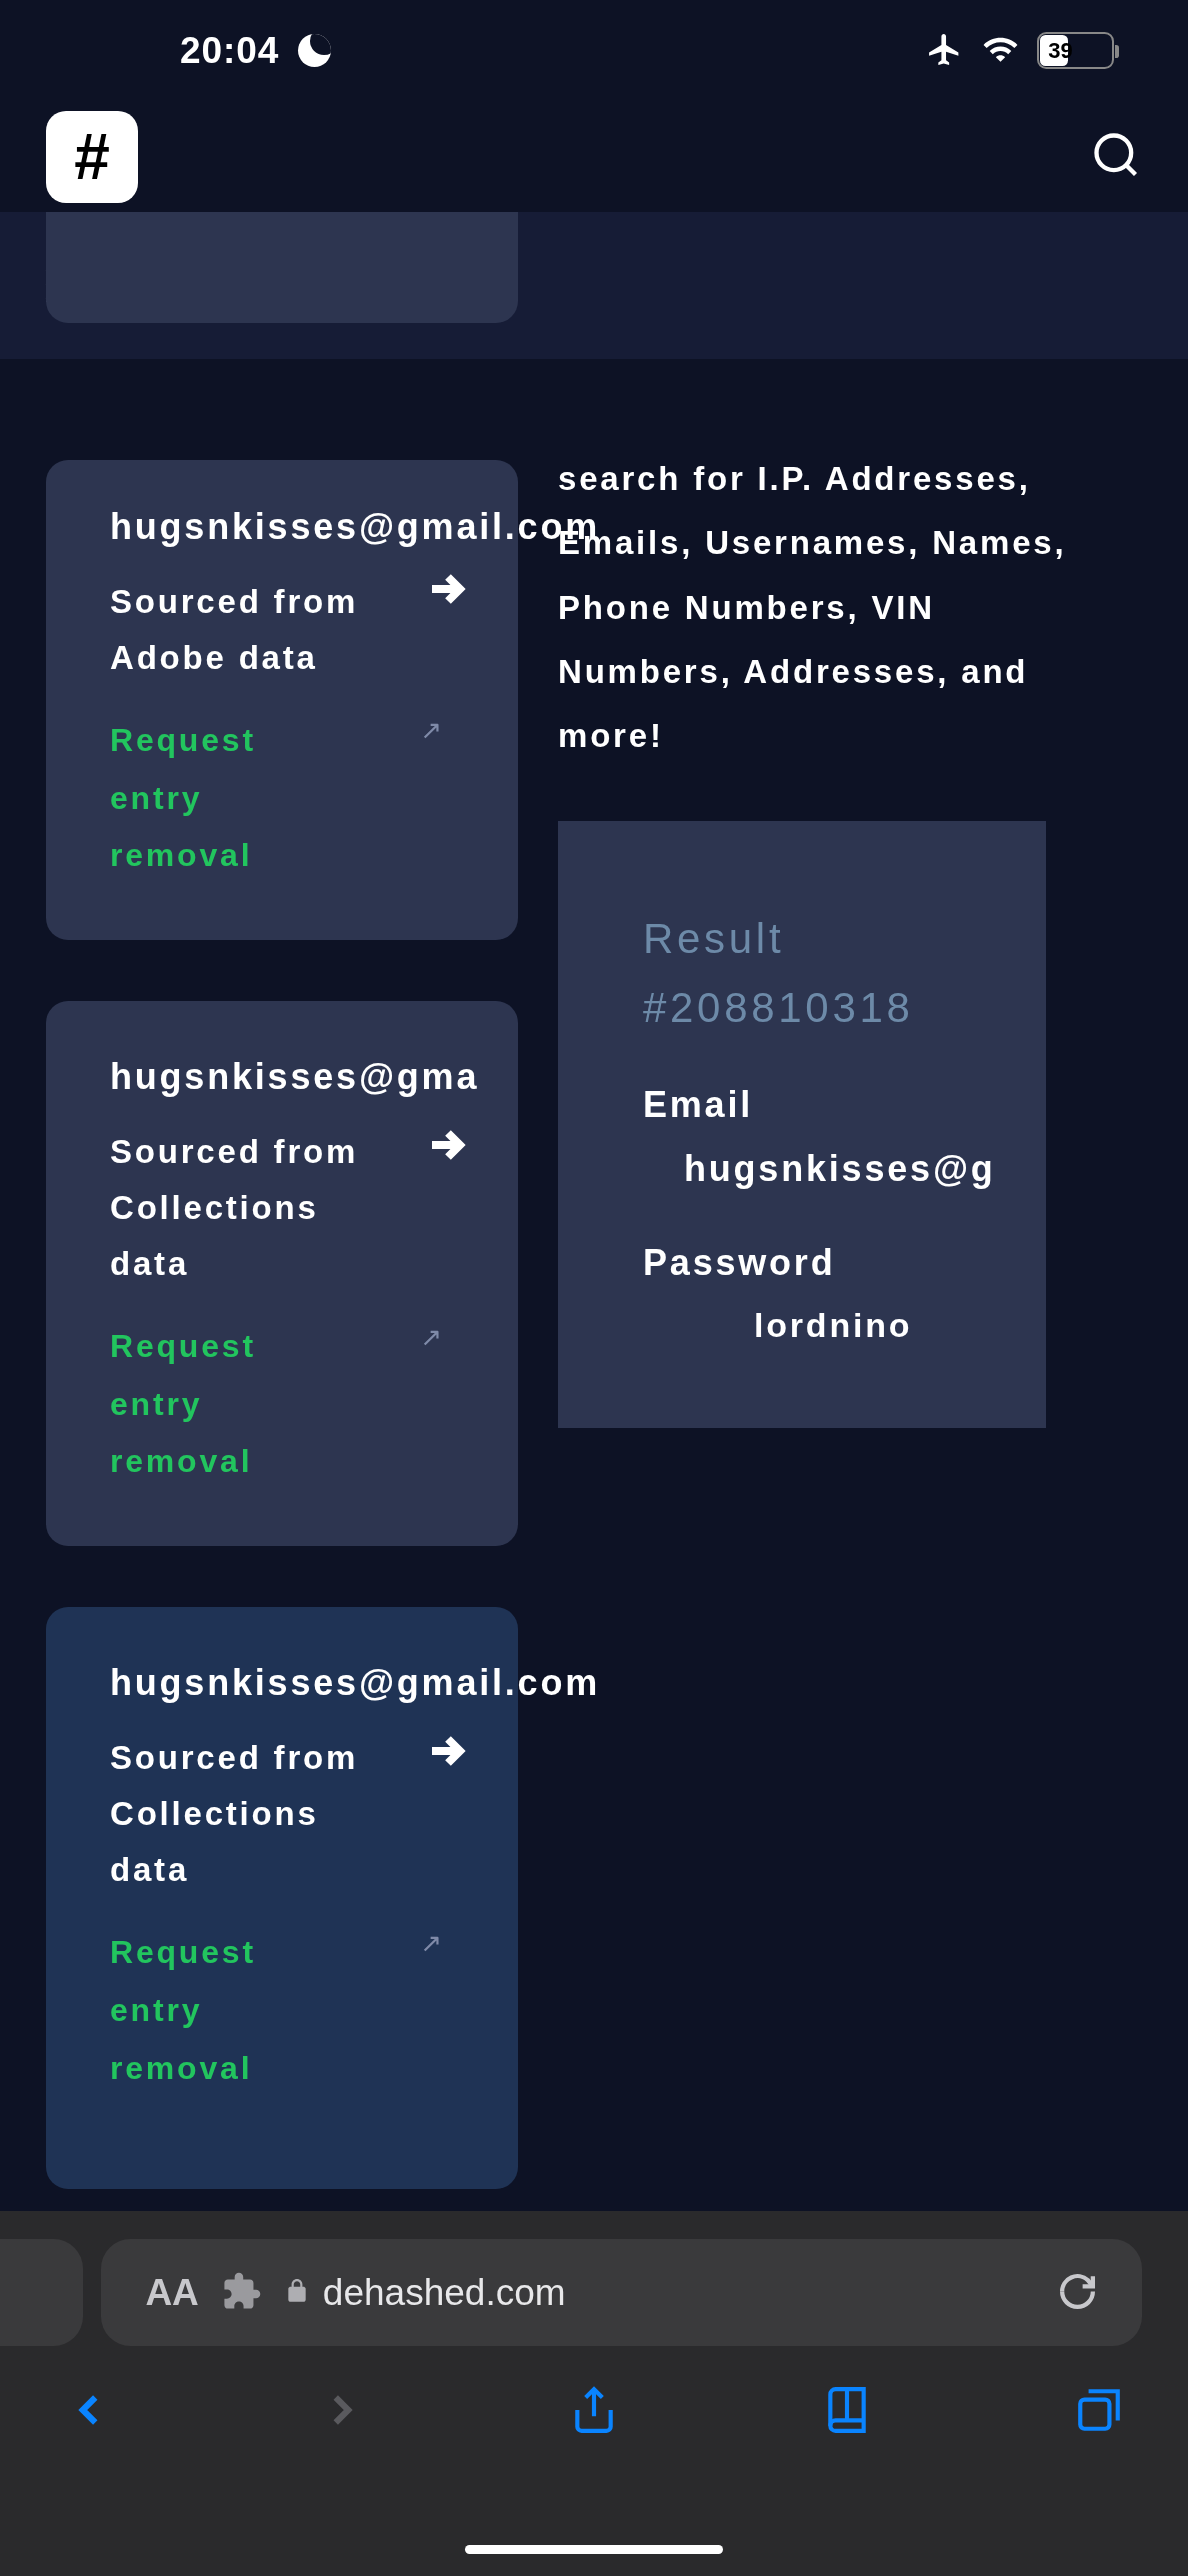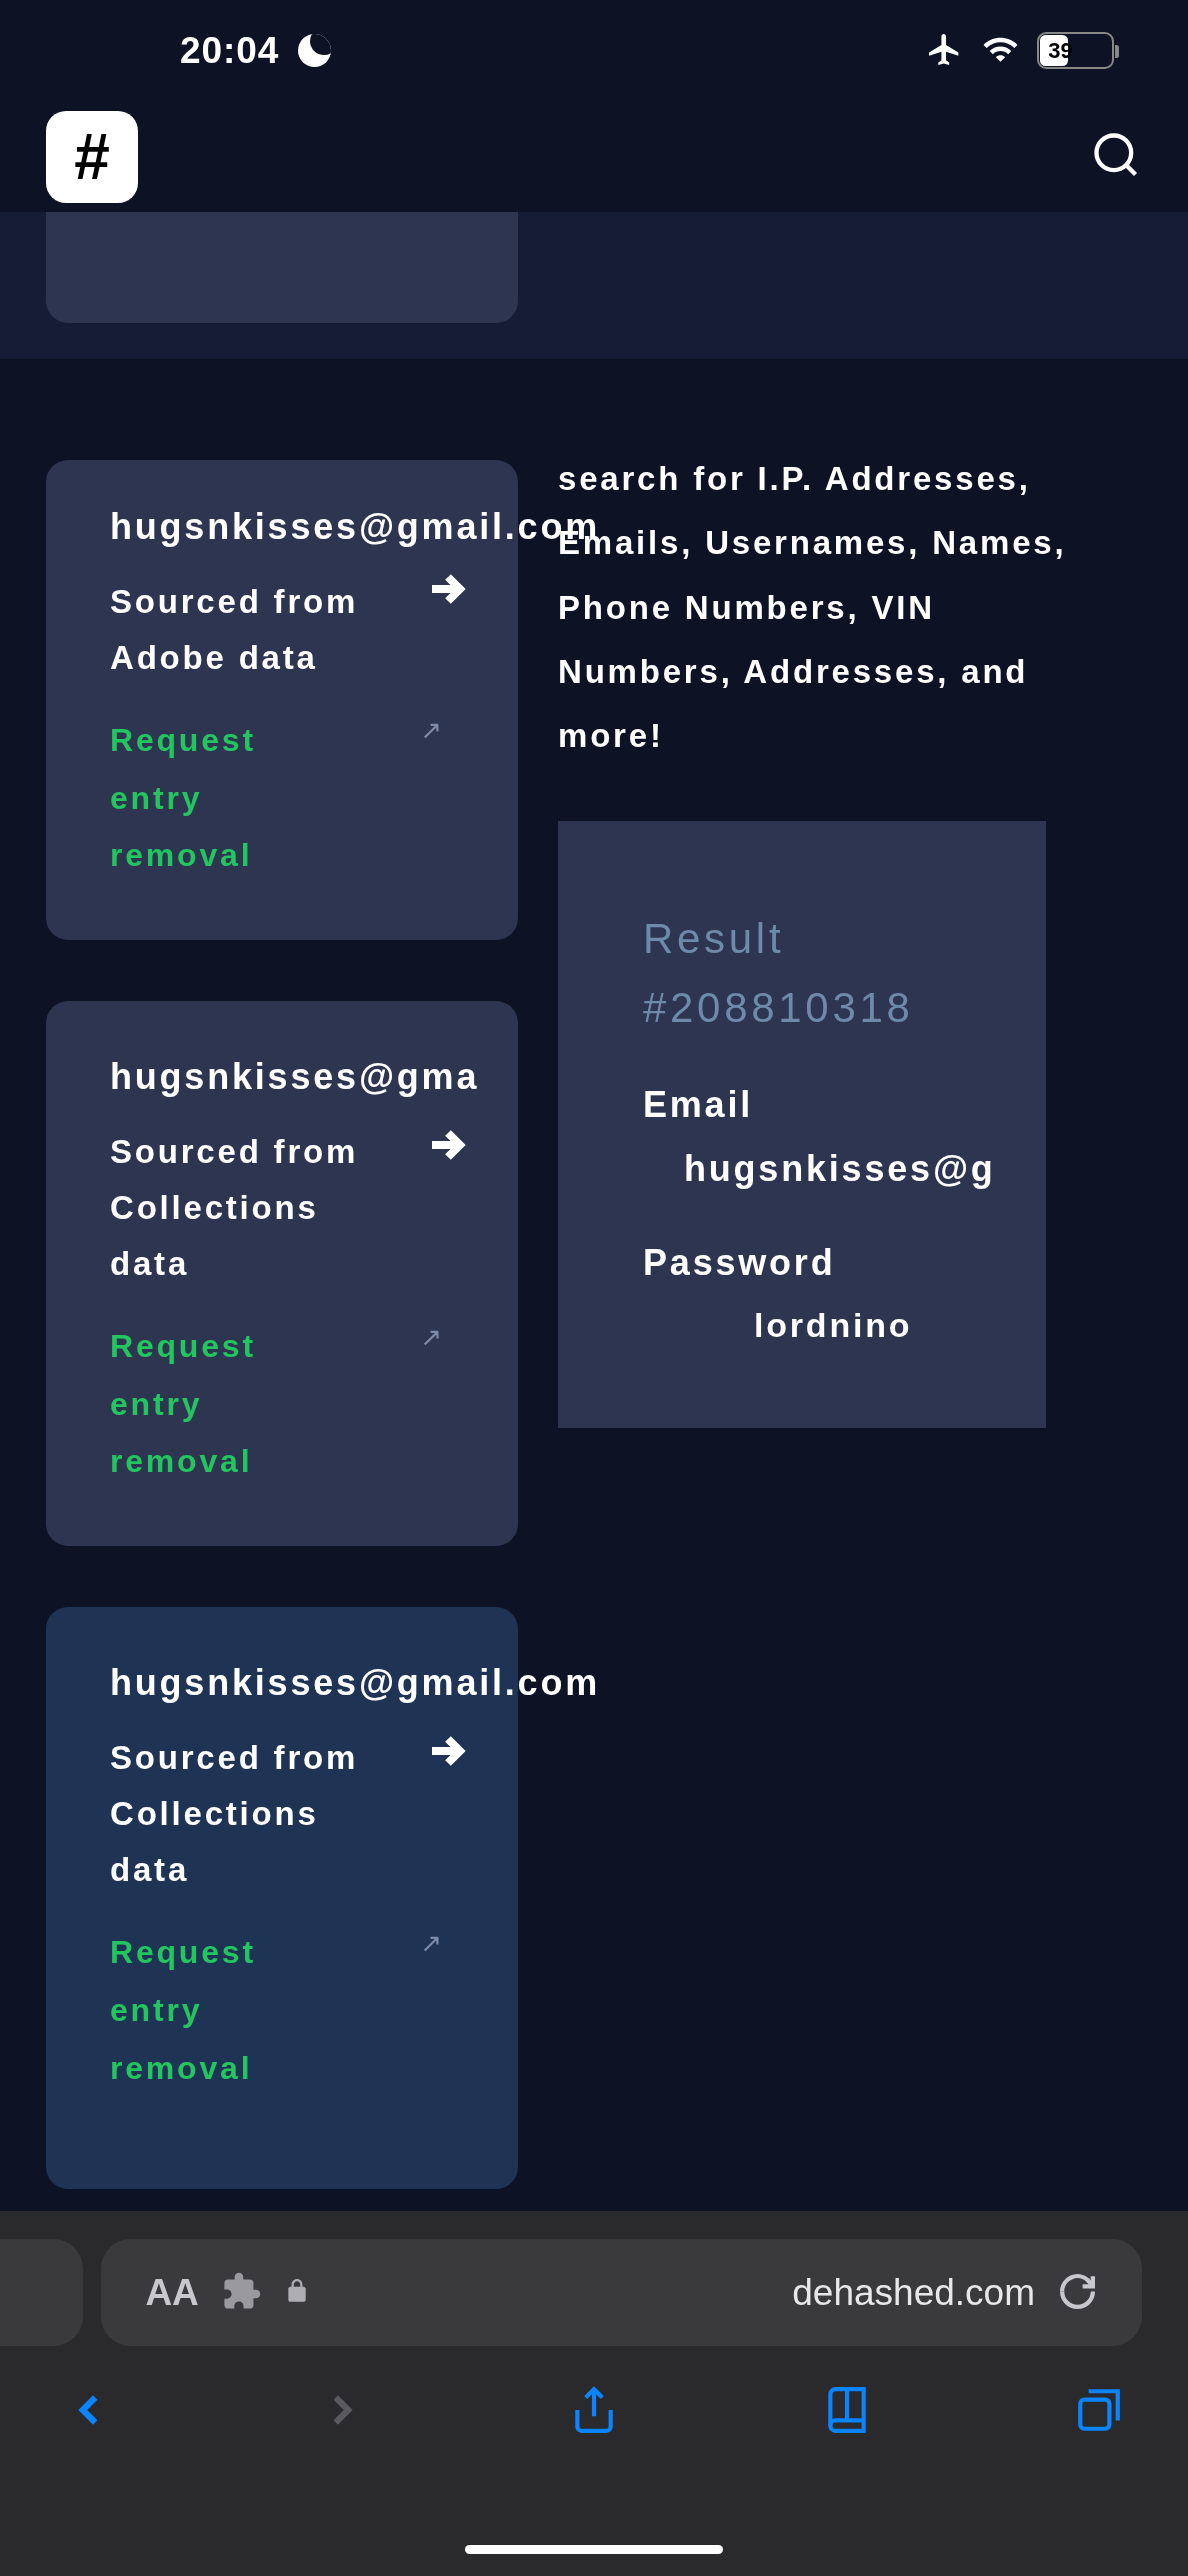--- a/index.html
+++ b/index.html
@@ -298,21 +298,21 @@
     .aa-text {
       font-size: 37px;
       font-weight: 700;
       color: #c8c8cc;
     }
     .puzzle-icon svg { width: 41px; height: 41px; fill: #9a9a9e; }
     .url-center {
       flex: 1;
       display: flex;
       align-items: center;
-      justify-content: space-between;
+      justify-content: flex-start;
       gap: 13px;
     }
     .lock-icon svg { width: 26px; height: 26px; fill: #aeaeb2; }
     .url-text {
       font-size: 37px;
       color: #e8e8ea;
     }
     .reload-icon svg { width: 41px; height: 41px; stroke: #c8c8cc; }
 
     .toolbar {

